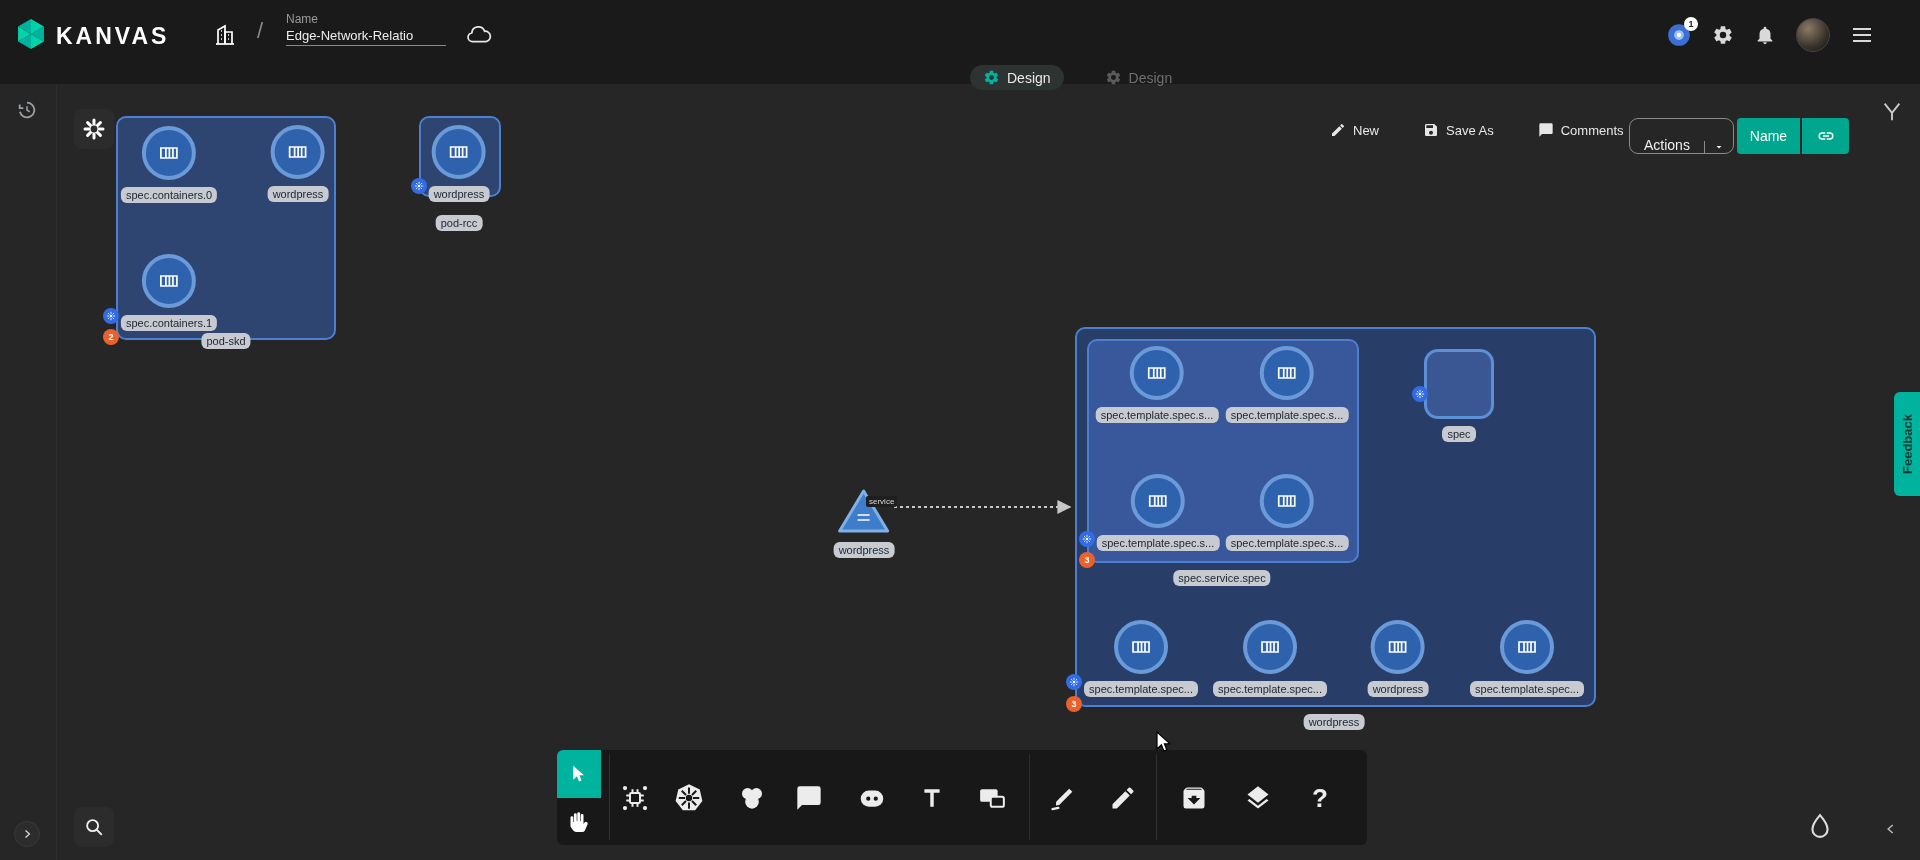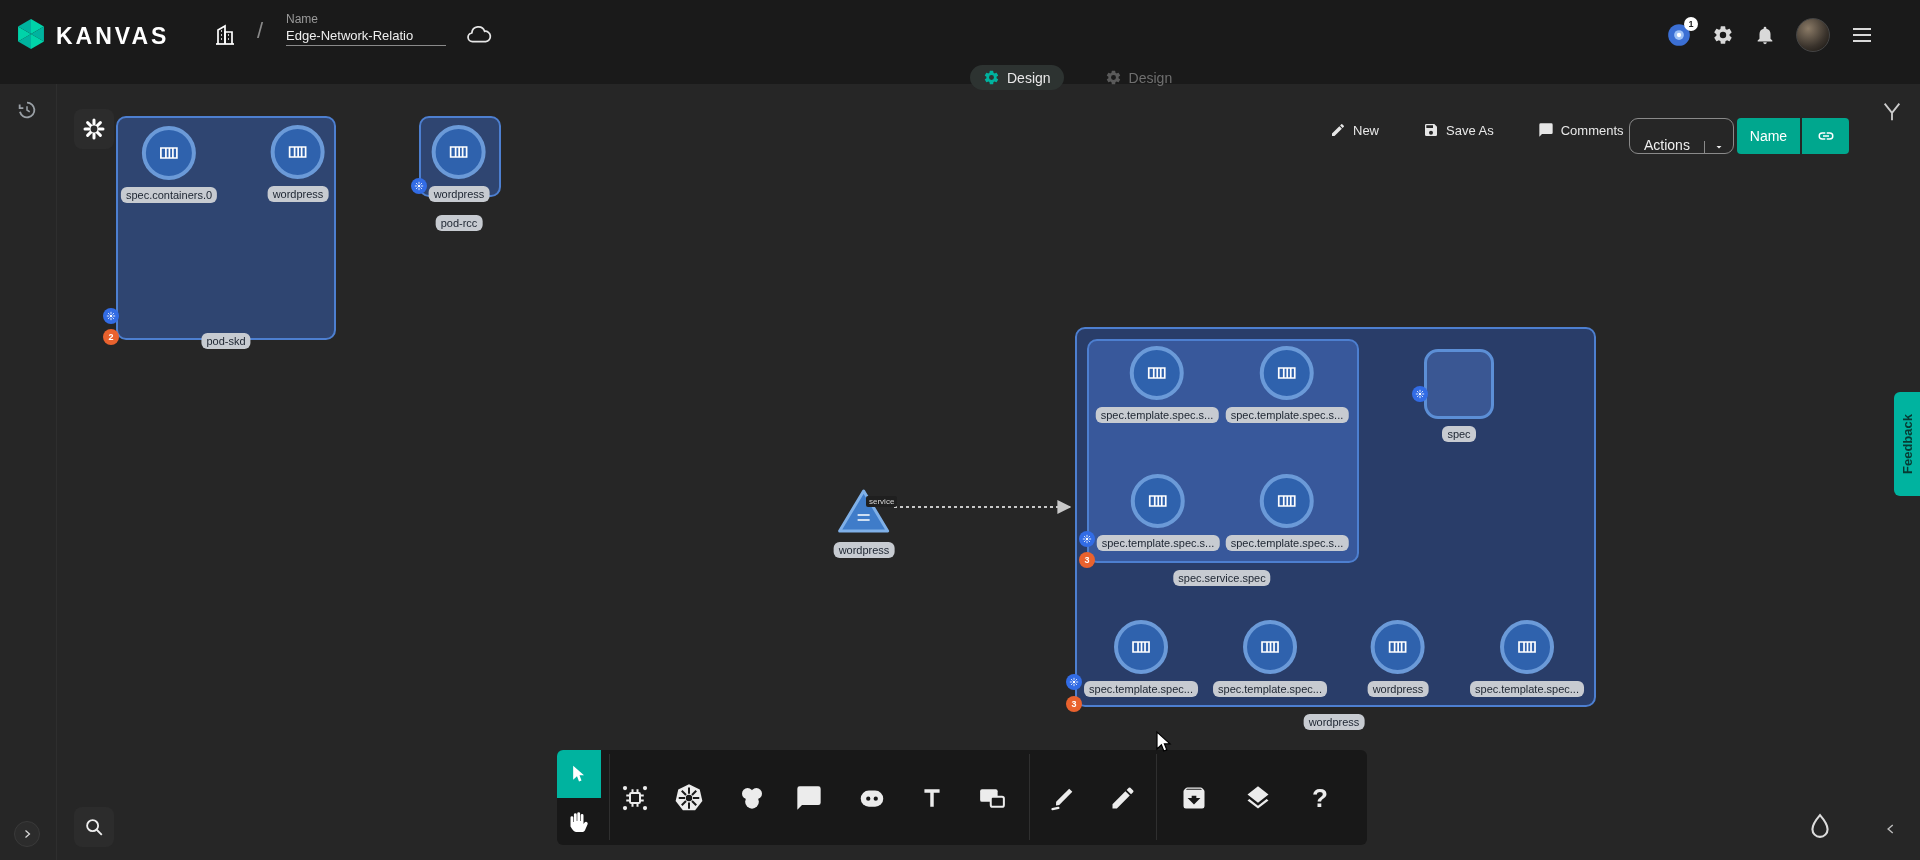--- a/index.html
+++ b/index.html
@@ -247,20 +247,29 @@
   </div>
   <div class="node" style="left:298px;top:125px">
     <div class="circle">
         <svg width="24" height="24" viewBox="0 0 24 24">
           <path d="M4 7h16v10H4z" fill="none" stroke="#fff" stroke-width="1.7"></path>
           <path d="M9 7v10M12.5 7v10M16 7v10" stroke="#fff" stroke-width="1.7"></path>
         </svg>
       </div>
     <div class="nlabel">wordpress</div>
   </div>
+  <div class="node" style="left:169px;top:254px">
+    <div class="circle">
+        <svg width="24" height="24" viewBox="0 0 24 24">
+          <path d="M4 7h16v10H4z" fill="none" stroke="#fff" stroke-width="1.7"></path>
+          <path d="M9 7v10M12.5 7v10M16 7v10" stroke="#fff" stroke-width="1.7"></path>
+        </svg>
+      </div>
+    <div class="nlabel">spec.containers.1</div>
+  </div>
   <div class="node" style="left:459px;top:125px">
     <div class="circle">
         <svg width="24" height="24" viewBox="0 0 24 24">
           <path d="M4 7h16v10H4z" fill="none" stroke="#fff" stroke-width="1.7"></path>
           <path d="M9 7v10M12.5 7v10M16 7v10" stroke="#fff" stroke-width="1.7"></path>
         </svg>
       </div>
     <div class="nlabel">wordpress</div>
   </div>
 

